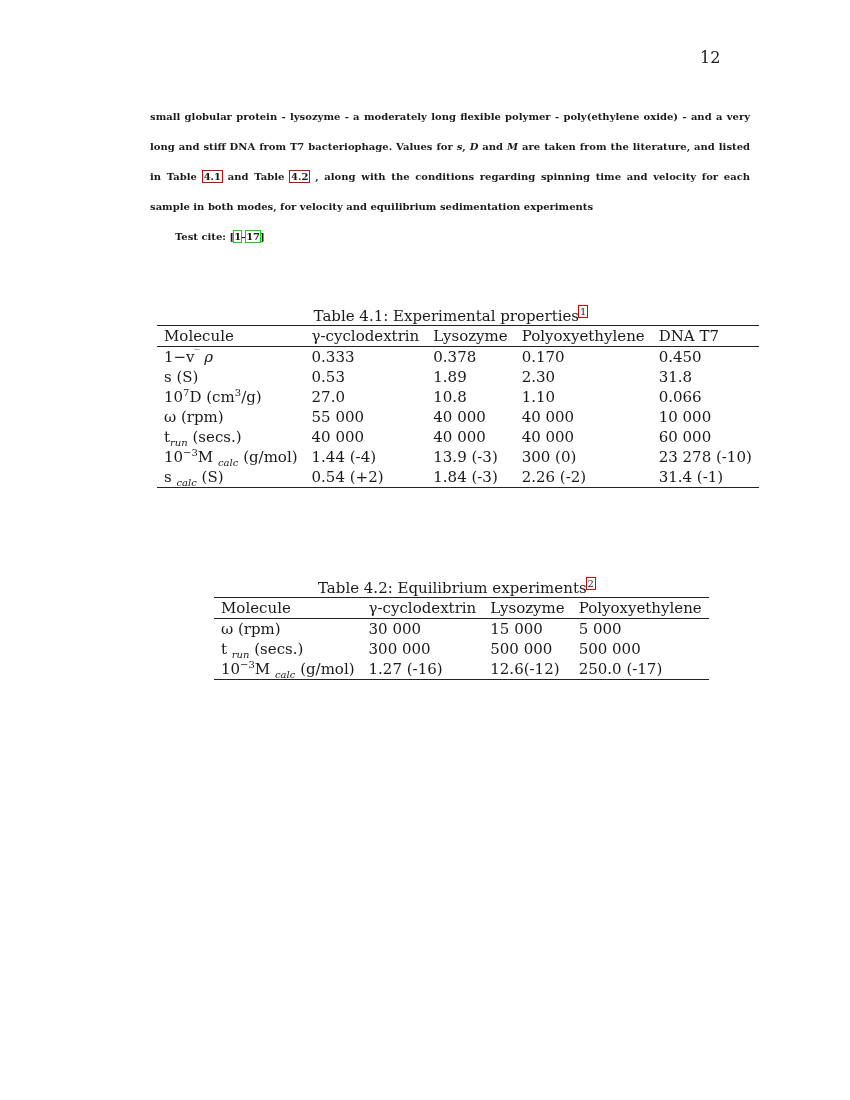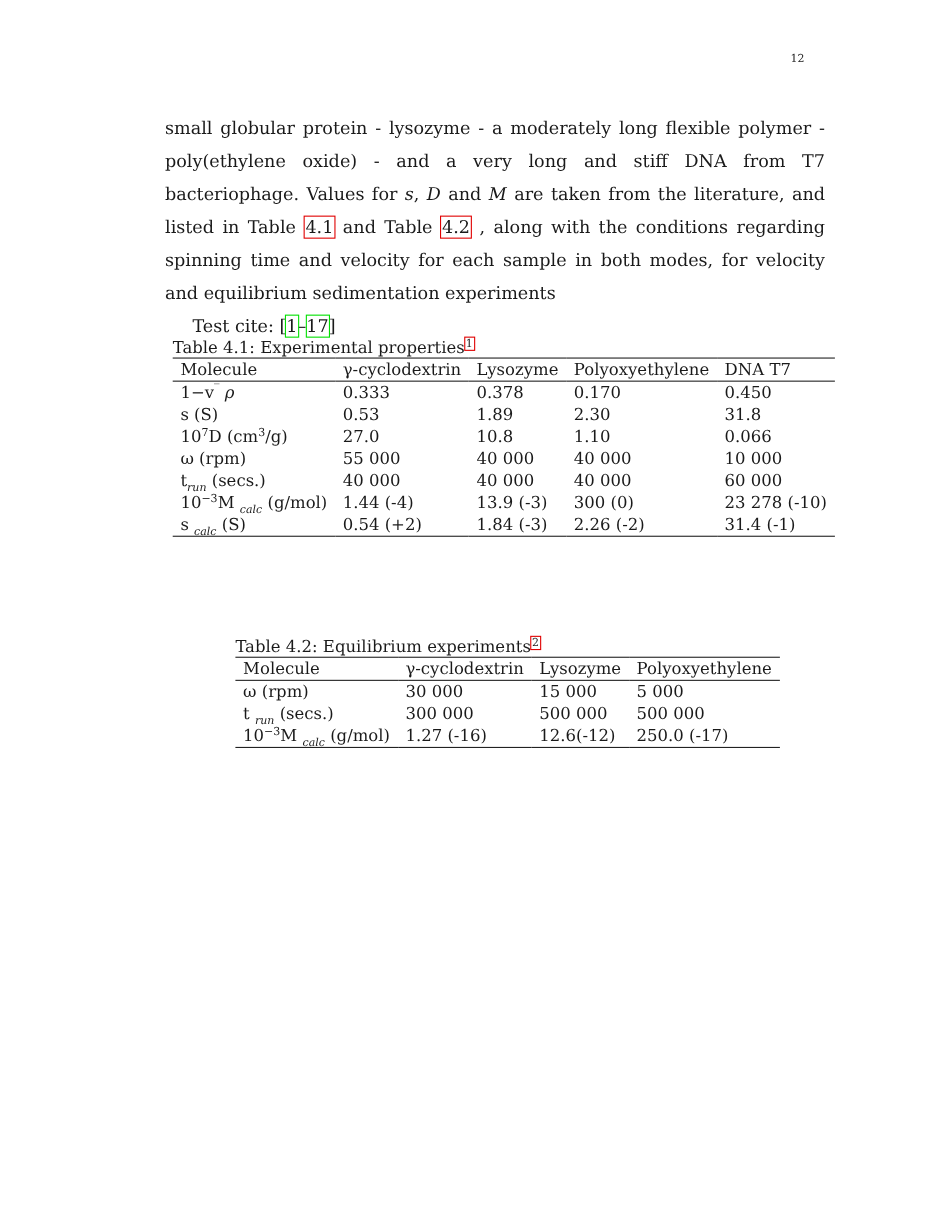--- a/index.html
+++ b/index.html
@@ -2,38 +2,38 @@
 <html><head>
 <meta charset="utf-8">
 <style>
   html, body { margin: 0; padding: 0; background: #ffffff; }
   body {
     width: 850px; height: 1100px; position: relative; overflow: hidden;
     font-family: "DejaVu Serif", "Liberation Serif", serif;
     color: #1a1a1a;
   }
   .page-num {
-    position: absolute; top: 48px; left: 700px; width: 50px; text-align: center;
-    font-size: 10px;
+    position: absolute; top: 48px; left: 700px; width: 50px; text-align: left;
+    font-size: 16px;
   }
   .body-text {
     position: absolute; left: 150px; top: 102px; width: 600px;
-    font-size: 16px; line-height: 30px; text-align: justify;
+    font-size: 10px; line-height: 30px; text-align: justify; font-weight: bold;
   }
   .body-text p { margin: 0; }
   .body-text .indent { text-indent: 25px; }
   .ref-red {
     outline: 1.5px solid #e00000; outline-offset: 0px; padding: 0 1px;
   }
   .ref-green {
     outline: 1.5px solid #00e000; outline-offset: 0px; padding: 0;
   }
   .it { font-style: italic; }
   .caption {
-    font-size: 15px; line-height: 18px;
+    text-align: center; font-size: 15px; line-height: 18px;
   }
   .fnmark {
     font-size: 10px; vertical-align: super; line-height: 0;
     outline: 1.5px solid #e00000; padding: 0 1px;
   }
   table.sci {
     border-collapse: collapse; font-size: 15px;
   }
   table.sci th, table.sci td {
     text-align: left; font-weight: normal; padding: 0 7px; line-height: 20px;

